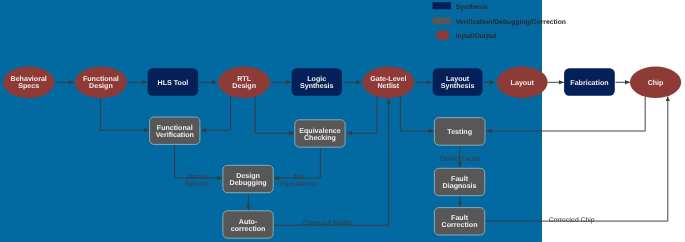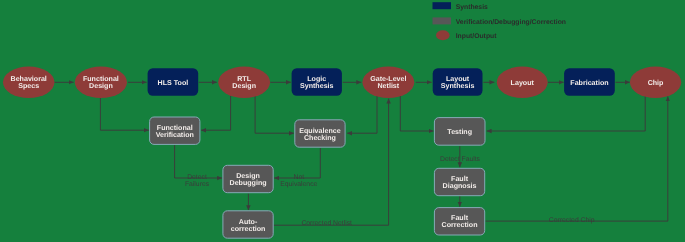--- a/index.html
+++ b/index.html
@@ -1,18 +1,18 @@
 <!DOCTYPE html>
 <html><head>
 <meta charset="utf-8">
 <title>EDA Flow Diagram</title>
 <style>
   html,body{margin:0;padding:0;background:#ffffff;}
   body{width:685px;height:242px;overflow:hidden;font-family:"Liberation Sans",sans-serif;}
-  #stage{position:relative;width:685px;height:242px;background:#15803d;will-change:transform;transform:translateZ(0);}
+  #stage{position:relative;width:542px;height:242px;background:#0369a1;will-change:transform;transform:translateZ(0);}
   svg#diagram{position:absolute;left:0;top:0;width:685px;height:242px;shape-rendering:auto;}
   text{-webkit-font-smoothing:antialiased;-moz-osx-font-smoothing:grayscale;text-rendering:geometricPrecision;}
   #stage{-webkit-font-smoothing:antialiased;}
   .nlabel{font-family:"Liberation Sans",sans-serif;font-weight:bold;fill:#f2ece9;text-anchor:middle;}
   .elabel{font-family:"Liberation Sans",sans-serif;font-weight:normal;fill:#3b3b3b;text-anchor:middle;}
   .leglabel{font-family:"Liberation Sans",sans-serif;font-weight:bold;fill:#2b2b2b;}
 </style>
 </head>
 <body>
 

